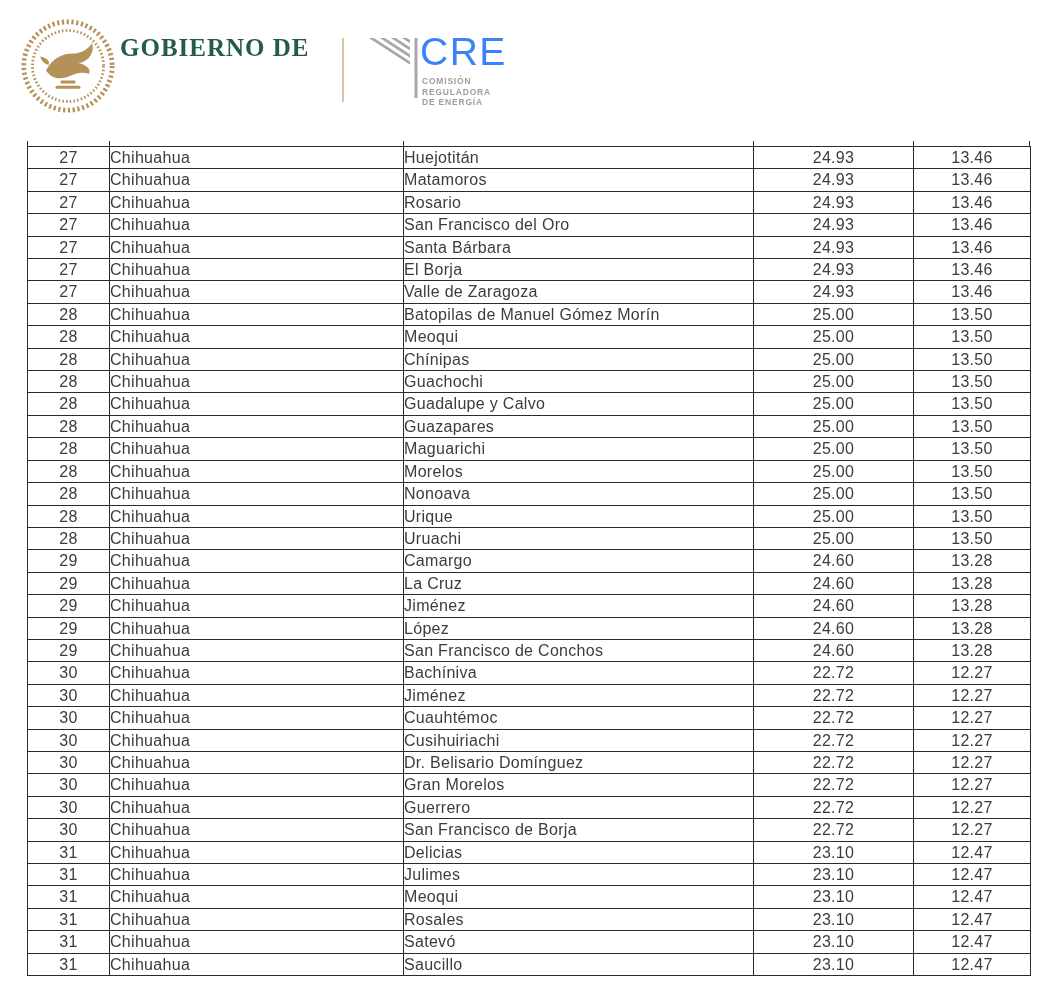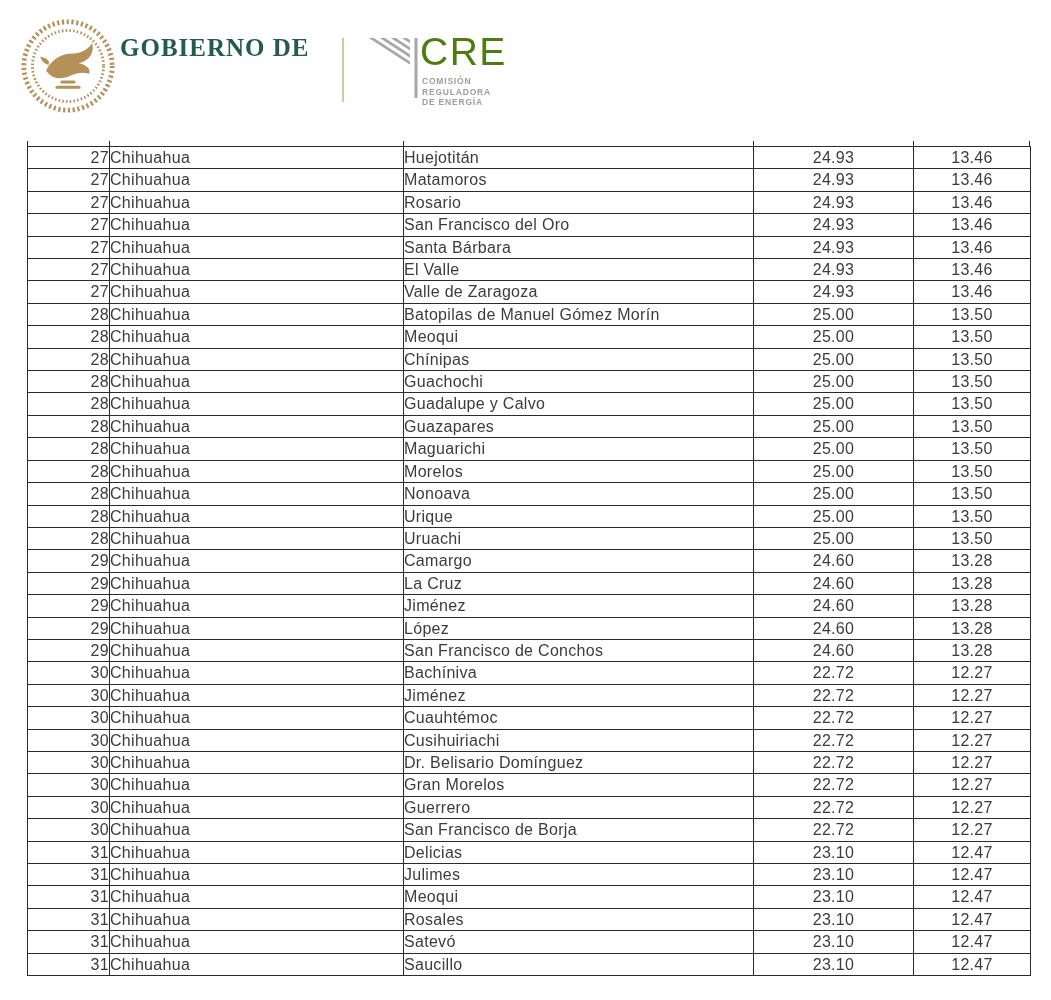--- a/index.html
+++ b/index.html
@@ -11,39 +11,39 @@
 
   
   .page-header{position:absolute;left:0;top:0;width:1051px;height:140px;background:#fff;}
   .emblem{position:absolute;left:20px;top:16px;width:96px;height:100px;}
   .gob-text{position:absolute;left:120px;top:33px;color:#235b4e;font-family:"Liberation Serif", serif;font-weight:bold;}
   .gob-line1{font-size:25px;letter-spacing:1px;line-height:29px;}
   .gob-line2{font-size:41px;letter-spacing:2px;line-height:44px;}
   .logo-divider{position:absolute;left:342px;top:38px;width:2px;height:64px;background:#d6c6a2;}
   .cre-block{position:absolute;left:368px;top:36px;width:160px;height:80px;color:#9d9d9c;}
   .cre-mark{position:absolute;left:0;top:2px;}
-  .cre-acronym{position:absolute;left:52px;top:-6px;font-size:39px;font-weight:400;letter-spacing:1.5px;color:#4d7c0f;line-height:44px;}
+  .cre-acronym{position:absolute;left:52px;top:-6px;font-size:39px;font-weight:400;letter-spacing:1.5px;color:#3b82f6;line-height:44px;}
   .cre-caption{position:absolute;left:54px;top:40px;font-size:8.5px;font-weight:bold;letter-spacing:0.8px;line-height:10.5px;color:#9d9d9c;}
 
   
   .table-wrap{position:absolute;left:27px;top:141px;width:1003px;}
   .cut-row{display:flex;width:1003px;height:5px;}
   .cut-row .stub{box-sizing:border-box;border-left:1.8px solid #2b2b2b;height:5px;}
   .cut-row .stub:last-child{border-right:1.8px solid #2b2b2b;}
   .s0{width:82px;} .s1{width:294px;} .s2{width:350px;} .s3{width:160px;} .s4{width:117px;}
 
   table.rates{border-collapse:collapse;table-layout:fixed;width:1003px;
     font-size:16px;color:#3c3c3c;letter-spacing:0.3px;}
   table.rates td{
     border:1.7px solid #2b2b2b;
     height:21.4px;line-height:21.4px;
     padding:0;white-space:nowrap;overflow:hidden;
     background:#ffffff;
   }
-  td.c-region{text-align:right;}
+  td.c-region{text-align:center;}
   td.c-state{padding-left:9px;}
   td.c-muni{padding-left:9px;}
   td.c-v1{text-align:center;}
   td.c-v2{text-align:center;}
 </style>
 </head>
 <body>
 
 <header class="page-header">
 
@@ -146,21 +146,21 @@
         <tr>
           <td class="c-region">27</td>
           <td class="c-state">Chihuahua</td>
           <td class="c-muni">Santa Bárbara</td>
           <td class="c-v1">24.93</td>
           <td class="c-v2">13.46</td>
         </tr>
         <tr>
           <td class="c-region">27</td>
           <td class="c-state">Chihuahua</td>
-          <td class="c-muni">El Valle</td>
+          <td class="c-muni">El Borja</td>
           <td class="c-v1">24.93</td>
           <td class="c-v2">13.46</td>
         </tr>
         <tr>
           <td class="c-region">27</td>
           <td class="c-state">Chihuahua</td>
           <td class="c-muni">Valle de Zaragoza</td>
           <td class="c-v1">24.93</td>
           <td class="c-v2">13.46</td>
         </tr>

